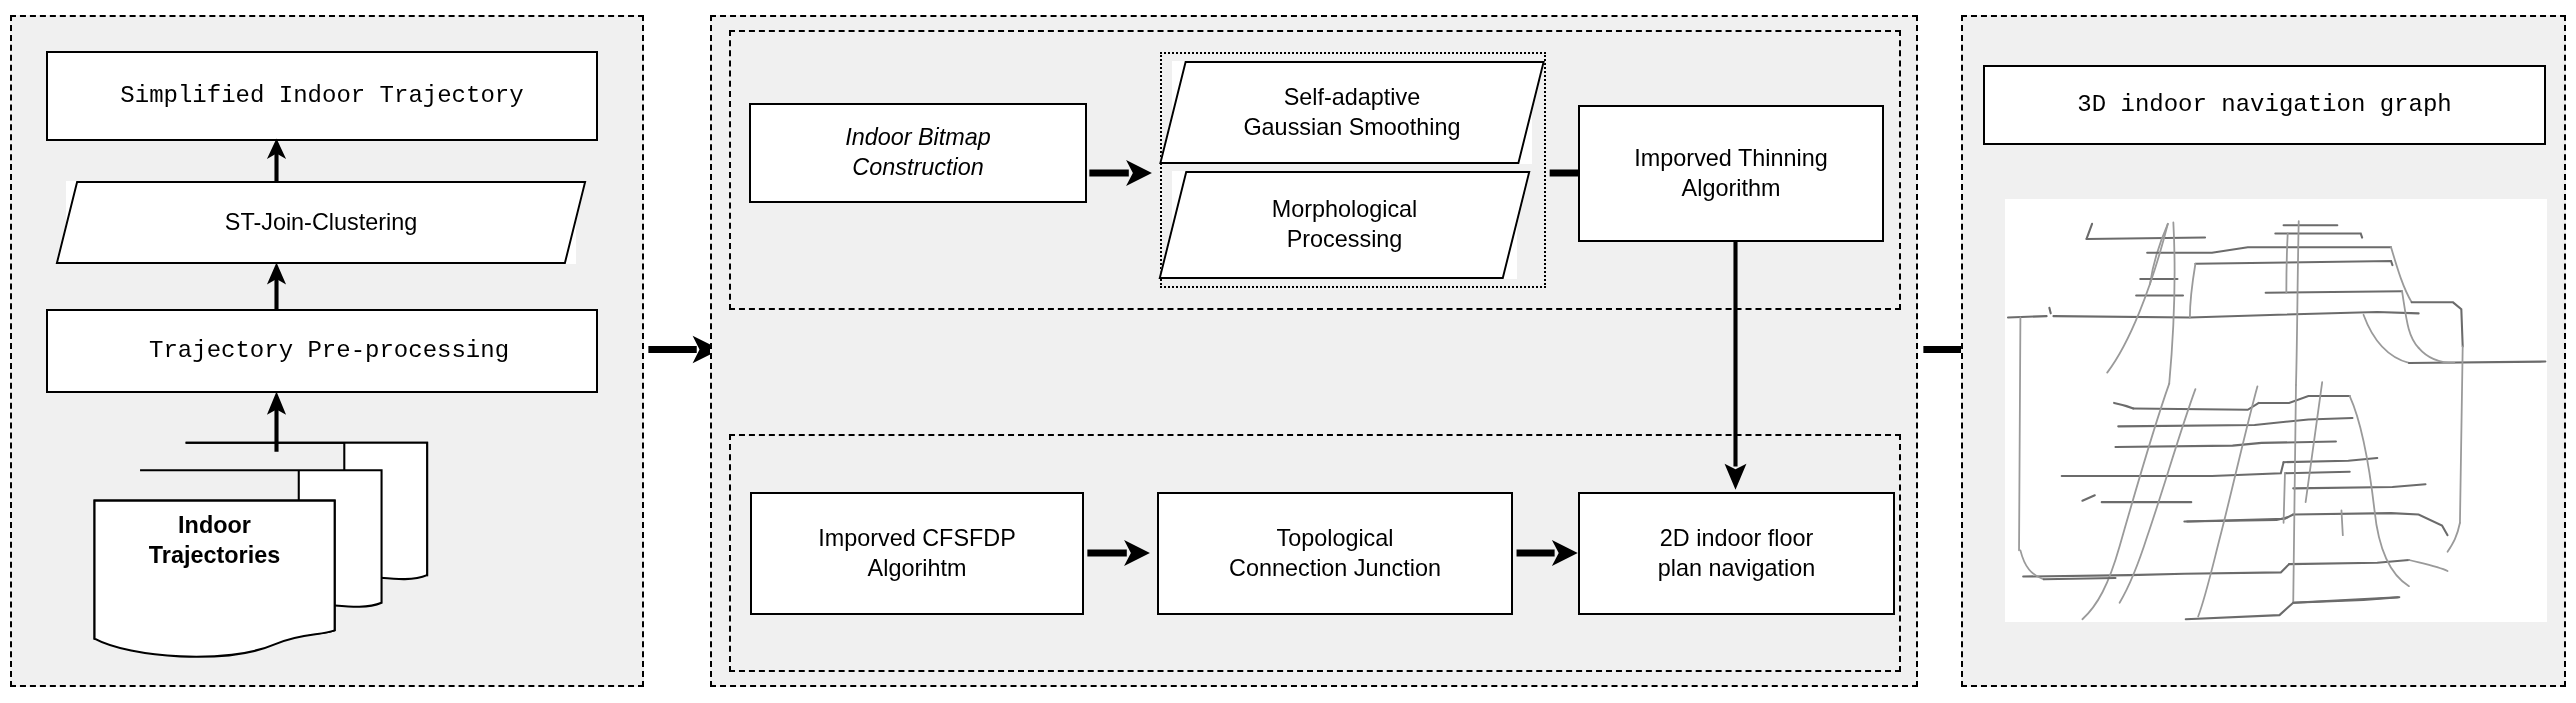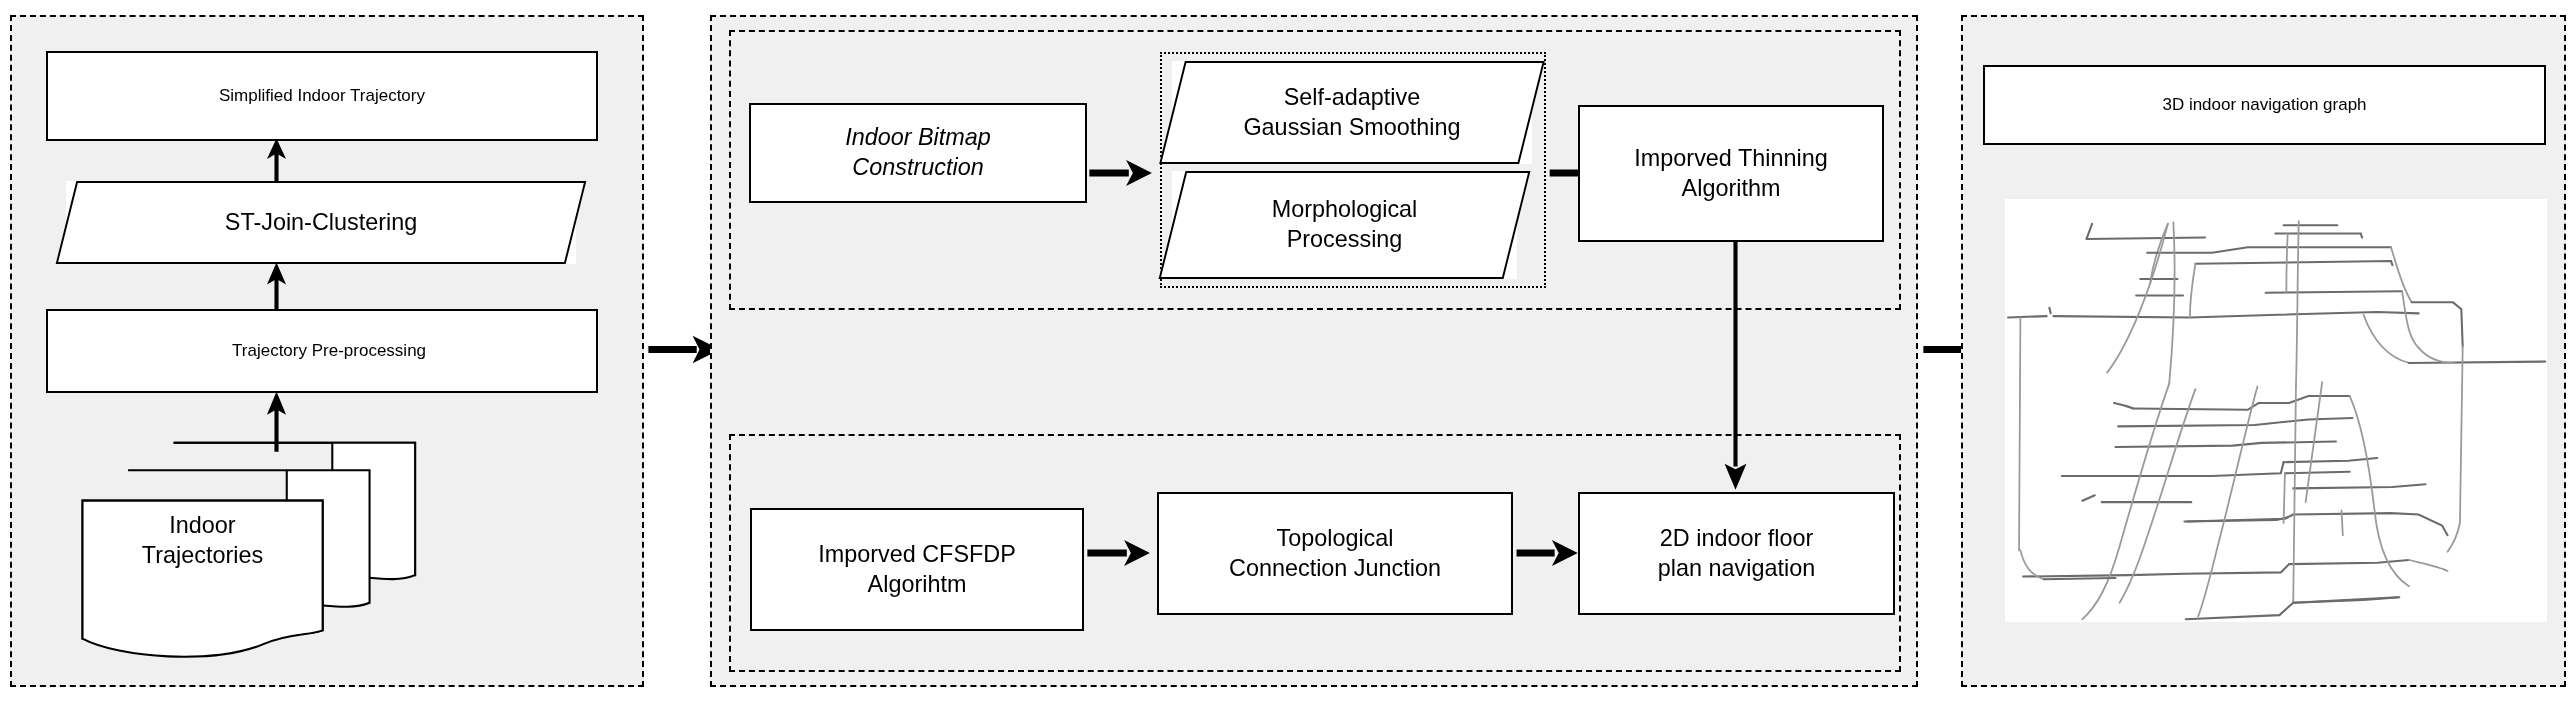--- a/index.html
+++ b/index.html
@@ -6,21 +6,21 @@
   body{width:2576px;height:704px;font-family:"Liberation Sans",sans-serif;color:#000;}
   #root{position:relative;width:2576px;height:704px;overflow:hidden;background:#ffffff;}
 
   .panel{position:absolute;background:#f0f0f0;border:2.1px dashed #000;box-sizing:border-box;}
   .inner-dash{position:absolute;background:transparent;border:2.1px dashed #000;box-sizing:border-box;}
   .inner-dot{position:absolute;background:transparent;border:2.1px dotted #000;box-sizing:border-box;}
 
   .node{position:absolute;background:#ffffff;border:2.1px solid #000;box-sizing:border-box;
         display:flex;align-items:center;justify-content:center;text-align:center;
         font-size:23.4px;line-height:1.28;padding:2.8px 6.9px;}
-  .node.big{font-size:17px;}
+  .node.big{font-size:24px;font-family:Liberation Mono, monospace;}
 
   .para{position:absolute;background:#ffffff;box-sizing:border-box;
         display:flex;align-items:center;justify-content:center;text-align:center;
         font-size:23.4px;line-height:1.28;}
   .para .skew{position:absolute;inset:0;background:#fff;border:2.1px solid #000;
         transform:skewX(-14deg);z-index:0;}
   .para .txt{position:relative;z-index:1;padding:0 9.7px;}
 
   .docstack{position:absolute;}
   .docstack svg{display:block;overflow:visible;}
@@ -70,21 +70,21 @@
     <span>Trajectory Pre-processing</span>
   </div>
 
   <div class="arrow" style="left:256px;top:390px;width:41px;height:62px;">
     <svg width="41" height="62" viewBox="0 0 60 90">
       <line x1="30" y1="90" x2="30" y2="26" stroke="#000" stroke-width="6"></line>
       <polygon points="30,2 16,36 30,28 44,36" fill="#000"></polygon>
     </svg>
   </div>
 
-  <div class="docstack" style="left:77px;top:437px;width:345px;height:228px;">
+  <div class="docstack" style="left:89px;top:437px;width:345px;height:228px;font-weight:bold;">
     <svg width="345" height="228" viewBox="0 0 500 330">
       <path d="M140,8 L490,8 L490,200 L455,190 L455,8 Z" fill="#fff" stroke="#000" stroke-width="3"></path>
       <path d="M140,8 L490,8 L490,200 C455,215 400,195 370,205 L370,8 Z" fill="#fff" stroke="#000" stroke-width="3"></path>
       <path d="M74,48 L424,48 L424,240 C389,255 334,235 304,245 L304,48 Z" fill="#fff" stroke="#000" stroke-width="3"></path>
       <path d="M8,92 L356,92 L356,280 C300,300 180,250 110,292 L8,292 Z" fill="#fff" stroke="#000" stroke-width="3"></path>
       <path d="M8,92 L8,292 C60,320 200,330 270,300 C310,283 335,288 356,280 L356,92 Z" fill="#fff" stroke="#000" stroke-width="3"></path>
     </svg>
     <div class="dlabel" style="left:5.5px;width:240px;top:103px;">
       <div>Indoor</div>
       <div>Trajectories</div>
@@ -154,21 +154,21 @@
   <div class="arrow" style="left:1715px;top:240px;width:41px;height:252px;">
     <svg width="41" height="252" viewBox="0 0 60 366">
       <line x1="30" y1="0" x2="30" y2="330" stroke="#000" stroke-width="6"></line>
       <polygon points="30,364 14,326 30,334 46,326" fill="#000"></polygon>
     </svg>
   </div>
 
   <div class="inner-dash" style="left:729px;top:434px;width:1172px;height:238px;">
   </div>
 
-  <div class="node" style="left:750px;top:492px;width:334px;height:123px;margin-top:16px;">
+  <div class="node" style="left:750px;top:492px;width:334px;height:123px;">
     <span>
       <span style="display:block">Imporved CFSFDP</span>
       <span style="display:block">Algorihtm</span>
     </span>
   </div>
 
   <div class="arrow" style="left:1087px;top:536px;width:66px;height:34px;">
     <svg width="66" height="34" viewBox="0 0 96 50">
       <line x1="0" y1="25" x2="58" y2="25" stroke="#000" stroke-width="10"></line>
       <polygon points="92,25 54,6 64,25 54,44" fill="#000"></polygon>

